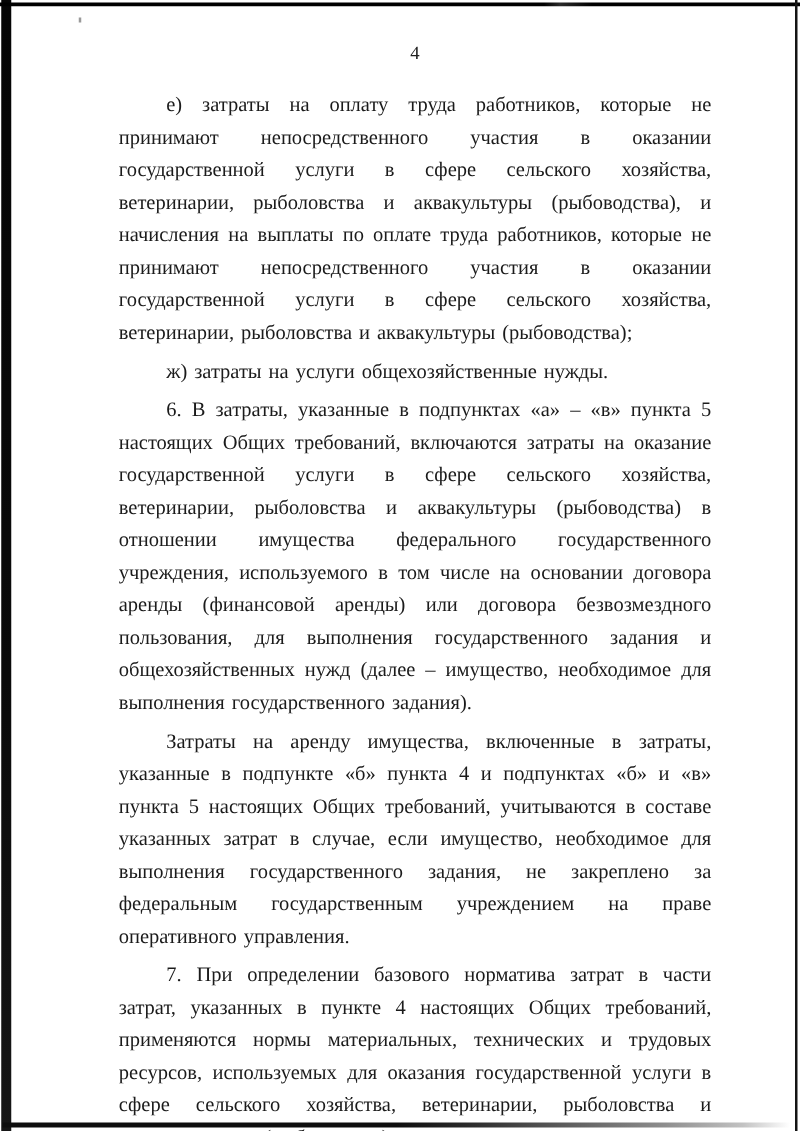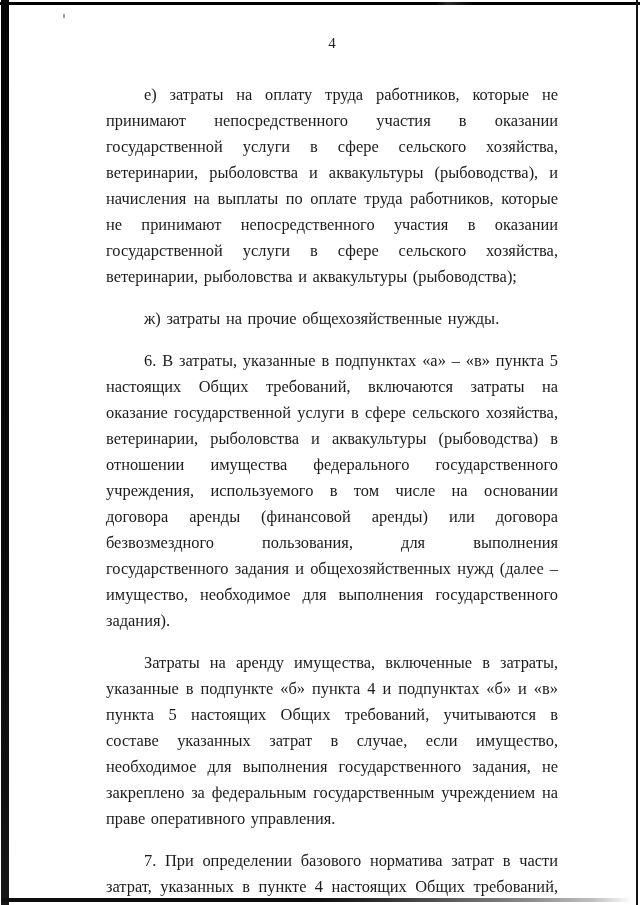--- a/index.html
+++ b/index.html
@@ -64,39 +64,39 @@
     position: absolute;
     top: 66px;
     left: 90px;
     width: 484px;
     color: #1b1b1b;
     font-size: 16.4px;
     line-height: 26px;
     text-align: justify;
   }
   .content p {
-    margin: 16px;
+    margin: 5px;
     text-indent: 38px;
     word-spacing: 1.5px;
   }
 </style>
 </head>
 <body>
 
 <div class="page">
 
   <div class="scan-edge-left"></div>
   <div class="scan-edge-top"></div>
   <div class="scan-edge-right"></div>
   <div class="scan-edge-bottom"></div>
   <div class="scan-speck"></div>
 
   <div class="page-number">4</div>
 
   <div class="content">
     <p>е) затраты на оплату труда работников, которые не принимают непосредственного участия в оказании государственной услуги в сфере сельского хозяйства, ветеринарии, рыболовства и аквакультуры (рыбоводства), и начисления на выплаты по оплате труда работников, которые не принимают непосредственного участия в оказании государственной услуги в сфере сельского хозяйства, ветеринарии, рыболовства и аквакультуры (рыбоводства);</p>
-    <p>ж) затраты на прочие общехозяйственные нужды.</p>
+    <p>ж) затраты на услуги общехозяйственные нужды.</p>
     <p>6. В затраты, указанные в подпунктах «а» – «в» пункта 5 настоящих Общих требований, включаются затраты на оказание государственной услуги в сфере сельского хозяйства, ветеринарии, рыболовства и аквакультуры (рыбоводства) в отношении имущества федерального государственного учреждения, используемого в том числе на основании договора аренды (финансовой аренды) или договора безвозмездного пользования, для выполнения государственного задания и общехозяйственных нужд (далее – имущество, необходимое для выполнения государственного задания).</p>
     <p>Затраты на аренду имущества, включенные в затраты, указанные в подпункте «б» пункта 4 и подпунктах «б» и «в» пункта 5 настоящих Общих требований, учитываются в составе указанных затрат в случае, если имущество, необходимое для выполнения государственного задания, не закреплено за федеральным государственным учреждением на праве оперативного управления.</p>
     <p>7. При определении базового норматива затрат в части затрат, указанных в пункте 4 настоящих Общих требований, применяются нормы материальных, технических и трудовых ресурсов, используемых для оказания государственной услуги в сфере сельского хозяйства, ветеринарии, рыболовства и аквакультуры (рыбоводства), установленные нормативными правовыми актами Российской Федерации, межгосударственными, национальными (государственными) стандартами</p>
   </div>
 
 </div>
 
 </body></html>

